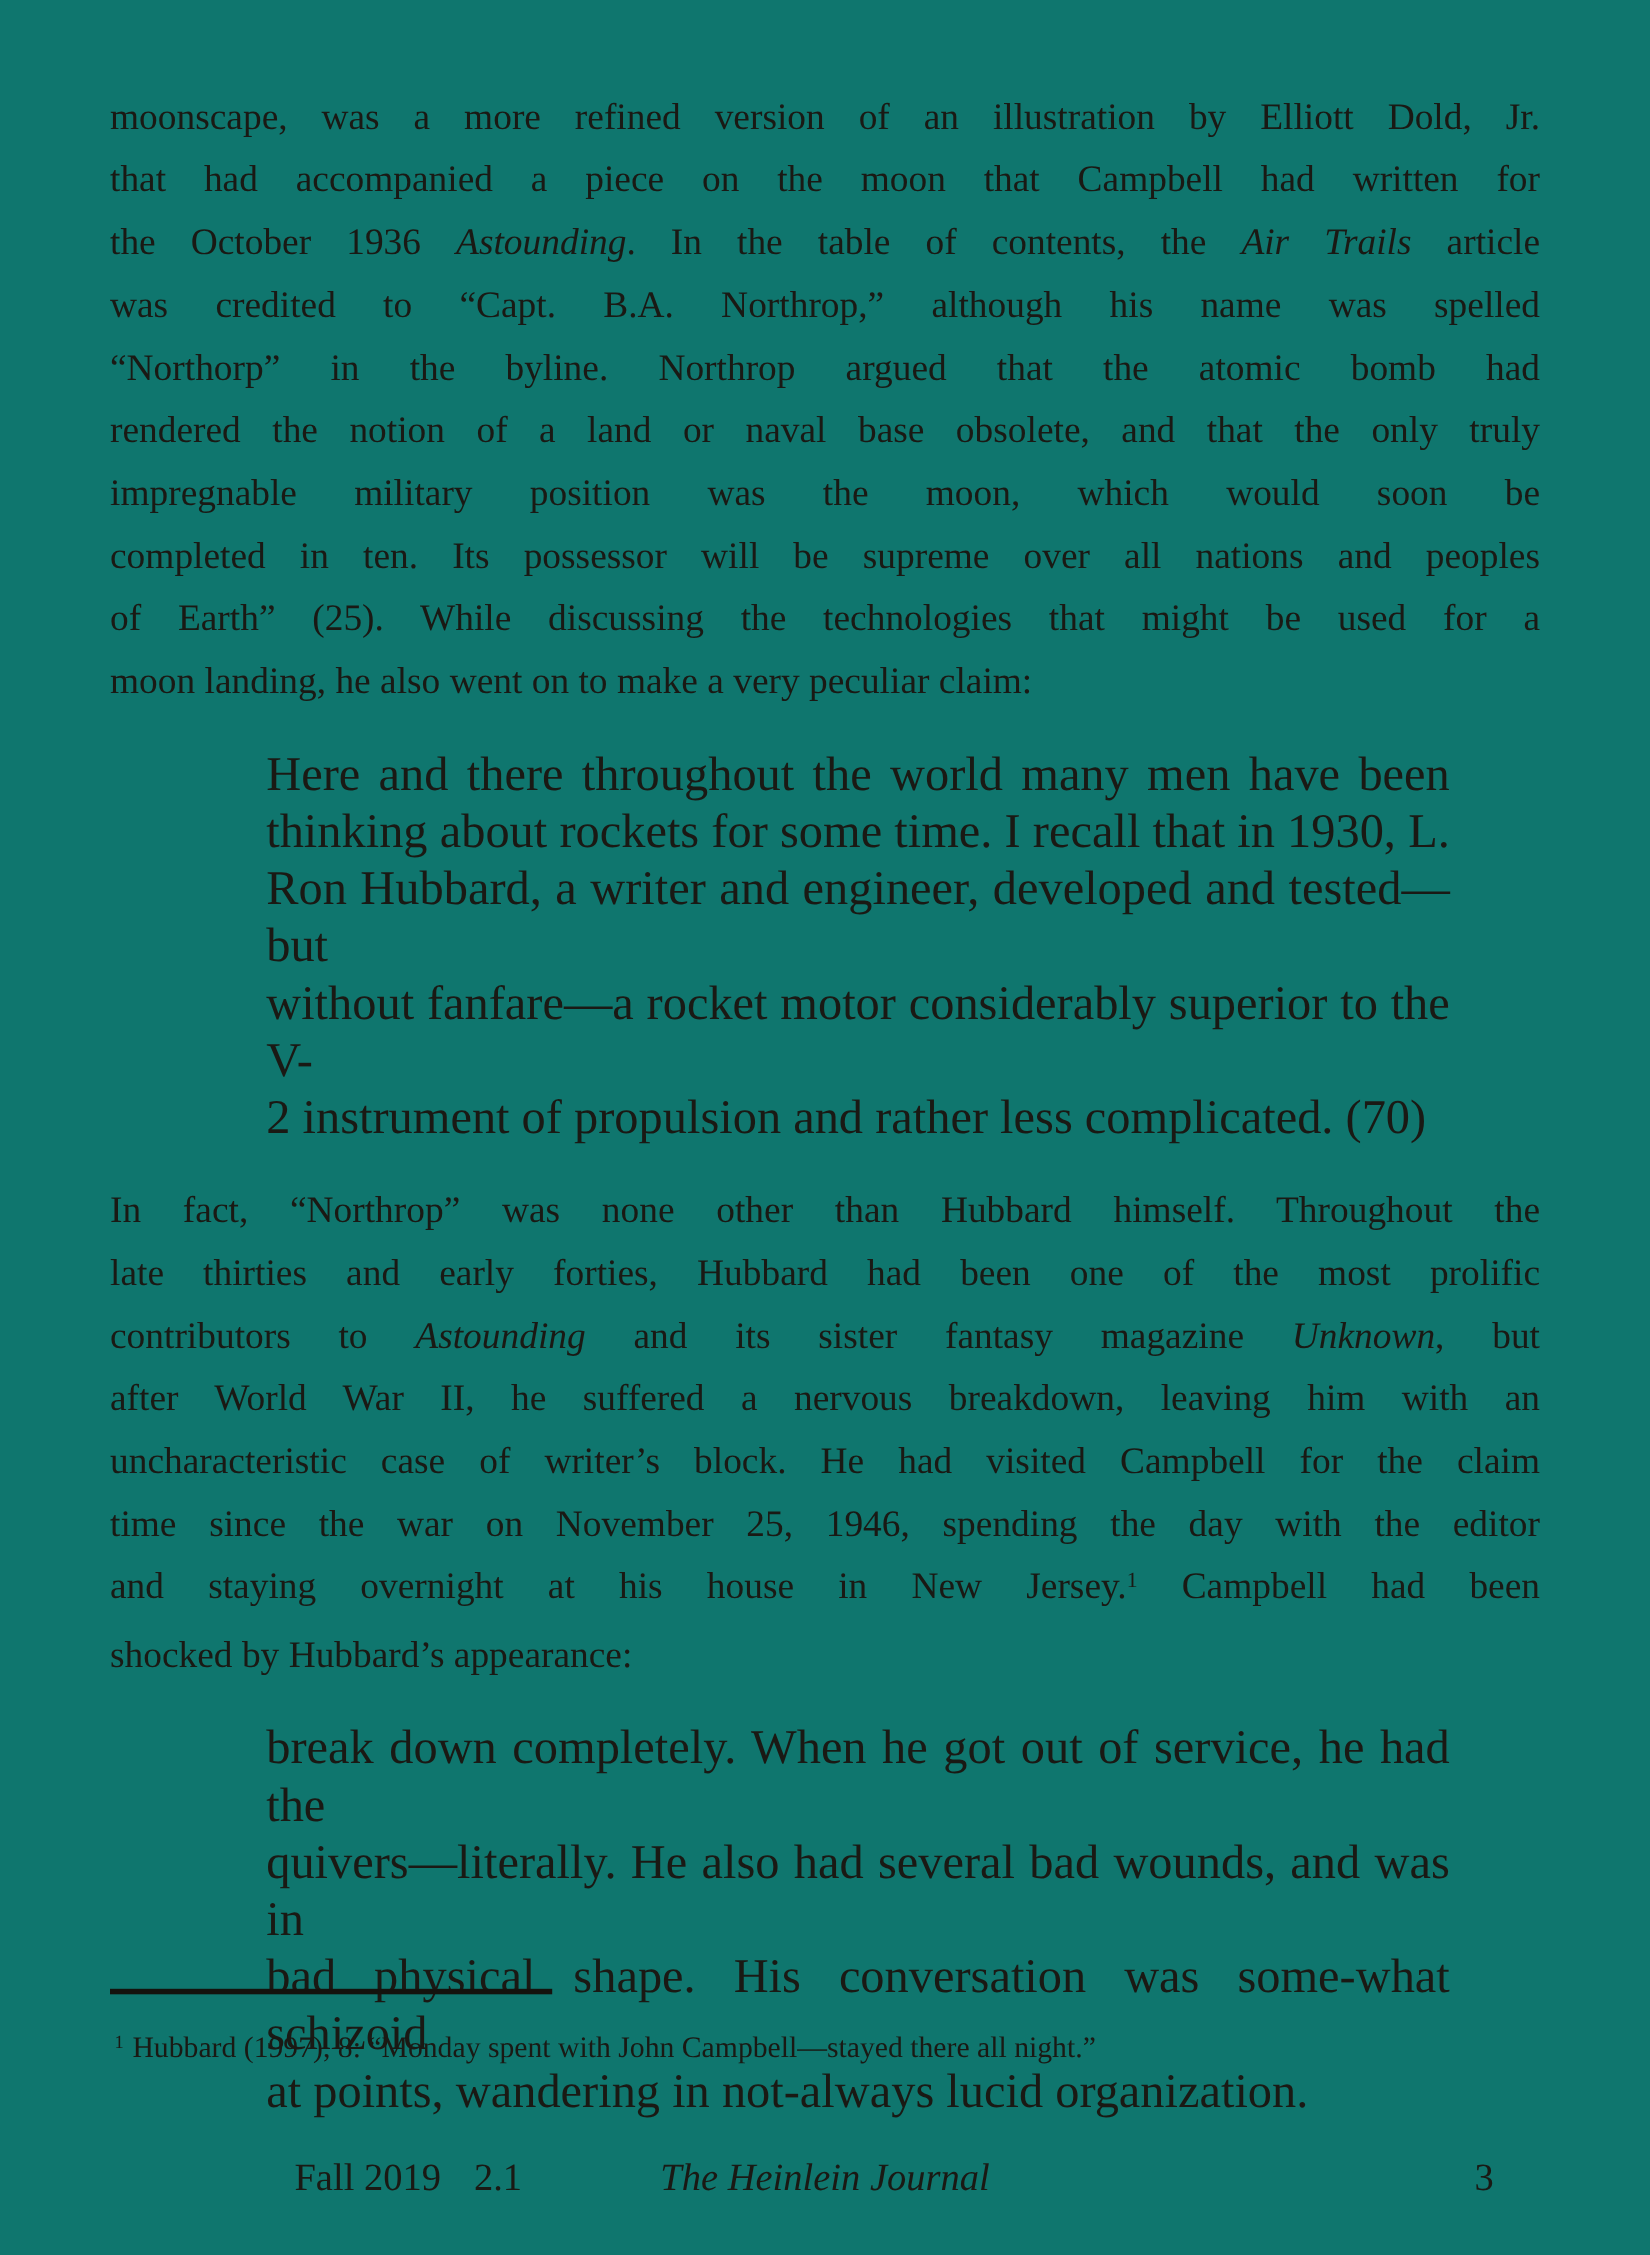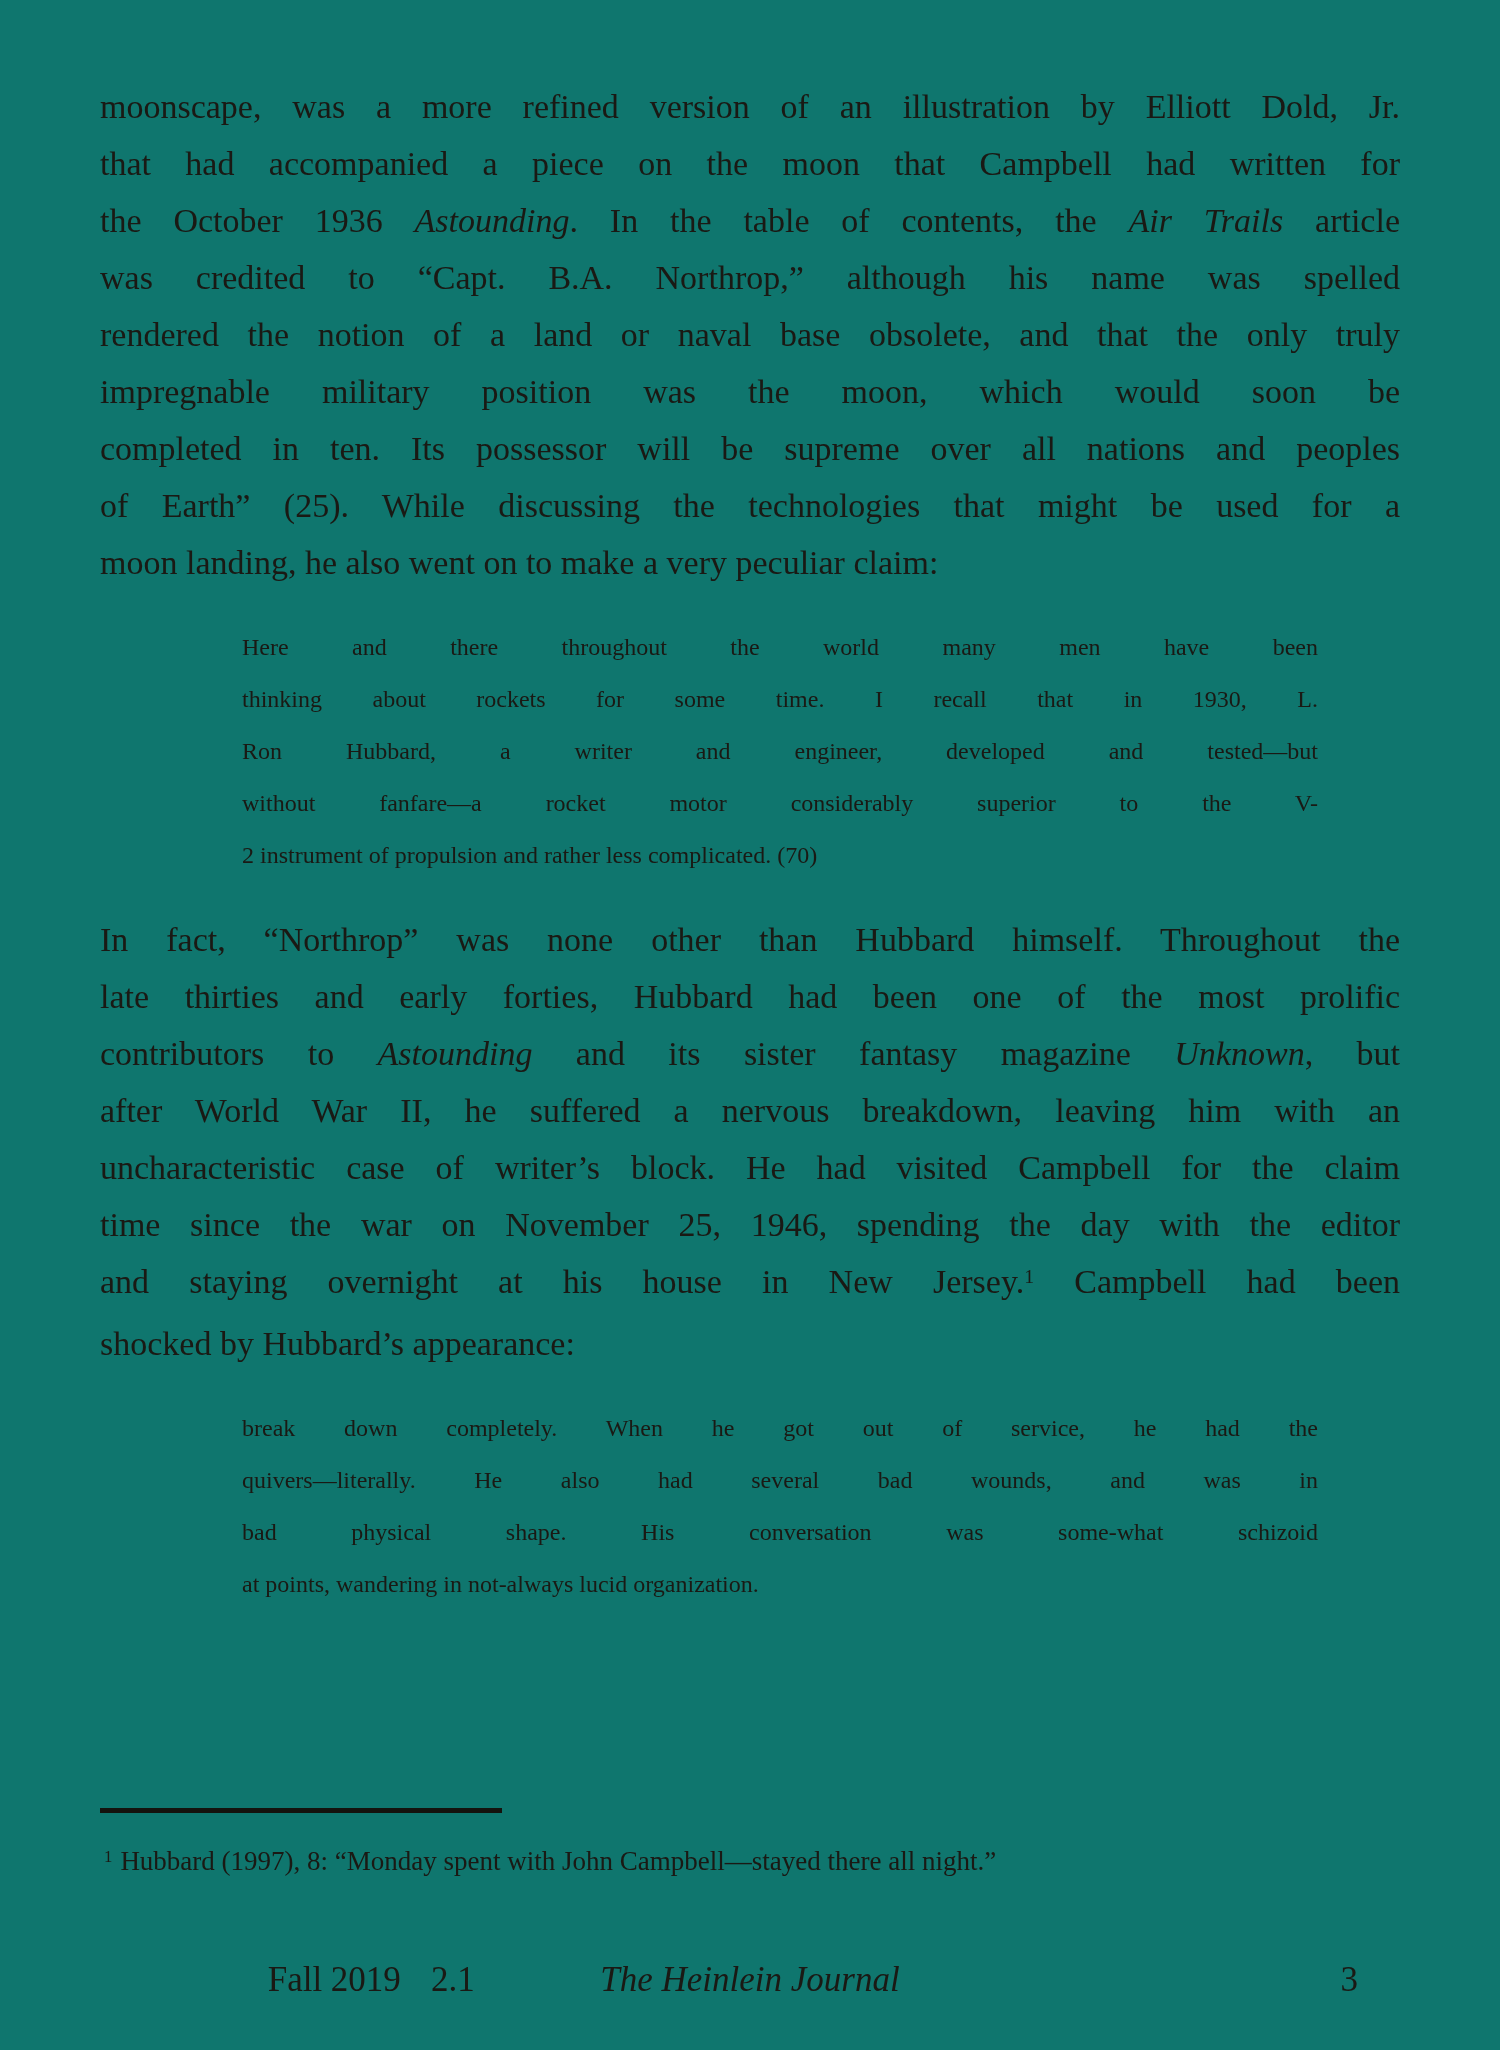--- a/index.html
+++ b/index.html
@@ -21,21 +21,21 @@
     left: 100px;
     top: 78px;
     width: 1300px;
   }
   .para {
     font-size: 34px;
     line-height: 57px;
     margin: 0;
   }
   .quote {
-    font-size: 24px;
+    font-size: 44px;
     line-height: 52px;
     margin: 30px 82px 30px 142px;
   }
   .tline {
     text-align: justify;
     text-align-last: justify;
   }
   .tline-last {
     text-align-last: left;
   }
@@ -90,20 +90,21 @@
 <body>
 
 <div class="page">
 
   <main class="content">
     <div class="para">
         <div class="tline"><span>moonscape, was a more refined version of an illustration by Elliott Dold, Jr.</span></div>
         <div class="tline"><span>that had accompanied a piece on the moon that Campbell had written for</span></div>
         <div class="tline"><span>the October 1936 </span><em>Astounding</em><span>. In the table of contents, the </span><em>Air Trails</em><span> article</span></div>
         <div class="tline"><span>was credited to “Capt. B.A. Northrop,” although his name was spelled</span></div>
+        <div class="tline"><span>“Northorp” in the byline. Northrop argued that the atomic bomb had</span></div>
         <div class="tline"><span>rendered the notion of a land or naval base obsolete, and that the only truly</span></div>
         <div class="tline"><span>impregnable military position was the moon, which would soon be</span></div>
         <div class="tline"><span>completed in ten. Its possessor will be supreme over all nations and peoples</span></div>
         <div class="tline"><span>of Earth” (25). While discussing the technologies that might be used for a</span></div>
         <div class="tline tline-last"><span>moon landing, he also went on to make a very peculiar claim:</span></div>
       </div>
 
     <blockquote class="quote">
         <div class="tline"><span>Here and there throughout the world many men have been</span></div>
         <div class="tline"><span>thinking about rockets for some time. I recall that in 1930, L.</span></div>

